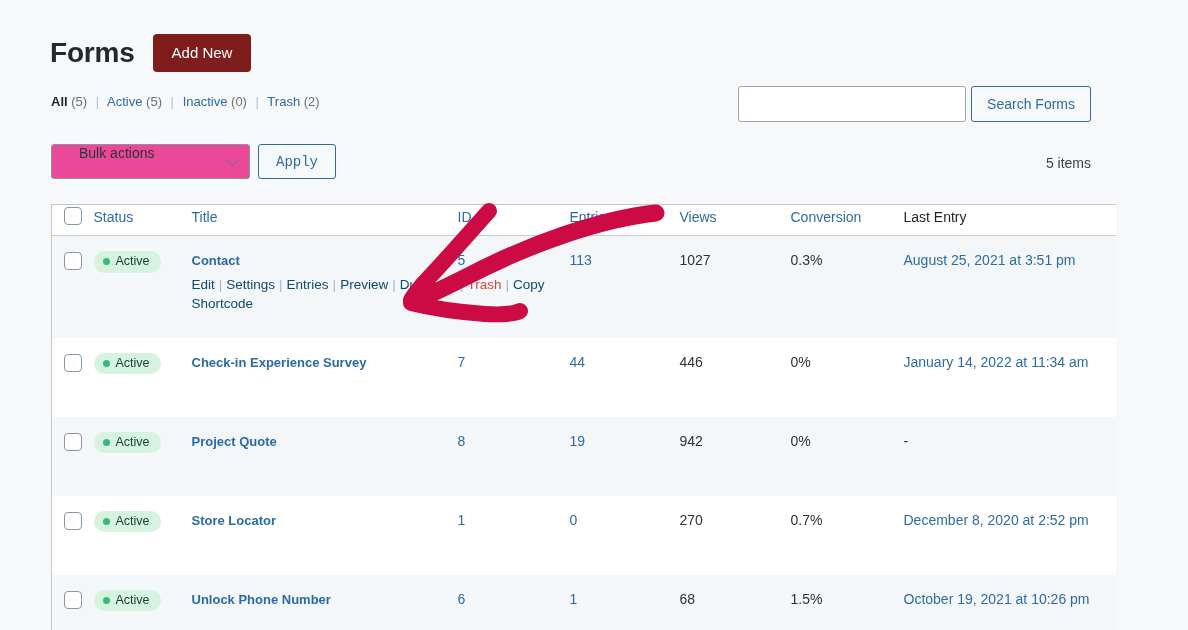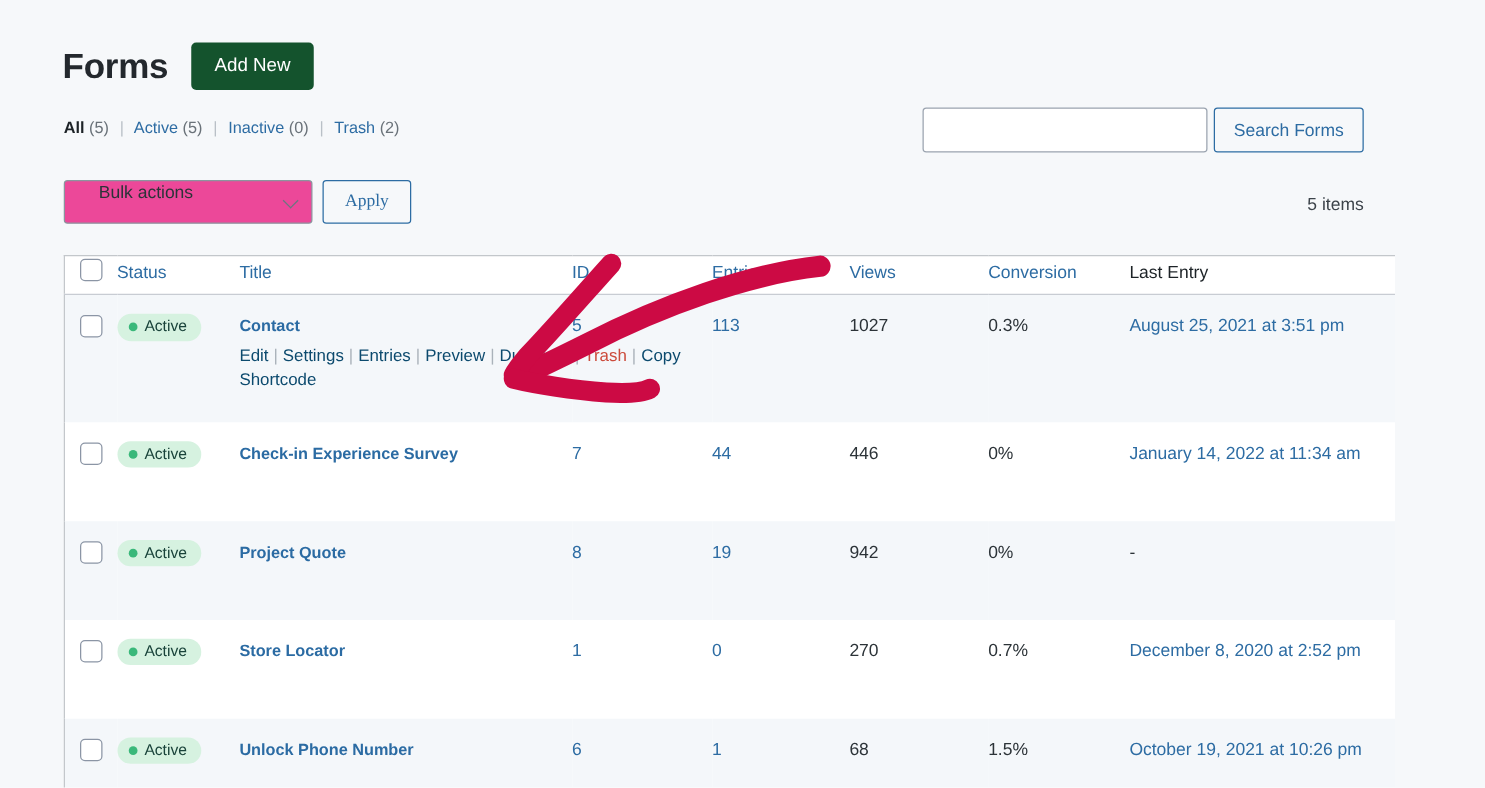--- a/index.html
+++ b/index.html
@@ -15,21 +15,21 @@
   
   .page-head {
     position: absolute; left: 50px; top: 34px;
     display: flex; align-items: center; gap: 18px;
   }
   .page-title {
     font-size: 28px; font-weight: 600; color: #23282d;
     letter-spacing: -0.2px; line-height: 1;
   }
   .btn-addnew {
-    background: #14532d; color: #ffffff;
+    background: #7f1d1d; color: #ffffff;
     border: none; border-radius: 4px;
     padding: 11px 19px 12px;
     font-size: 15px; font-family: inherit;
     line-height: 1; cursor: pointer;
   }
 
   
   .subsubsub {
     position: absolute; left: 51px; top: 95px;
     font-size: 13px; color: #5a6570; line-height: 1;
@@ -75,21 +75,21 @@
     position: absolute; right: 12px; top: 50%;
     width: 9px; height: 9px; margin-top: -6px;
     border-right: 1.6px solid #6b7680;
     border-bottom: 1.6px solid #6b7680;
     transform: rotate(45deg);
   }
   .btn-apply {
     margin-left: 8px; height: 35px;
     background: #f6f8fa; color: #2d6ca3;
     border: 1px solid #2d6ca3; border-radius: 3px;
-    padding: 0 17px; font-size: 14px; font-family: Liberation Serif, serif;
+    padding: 0 17px; font-size: 14px; font-family: Liberation Mono, monospace;
     cursor: pointer;
   }
   .items-count {
     position: absolute; right: 25px; top: 155px;
     font-size: 14px; color: #3c434a;
   }
 
   
   .forms-table {
     position: absolute; left: 51px; top: 204px;

